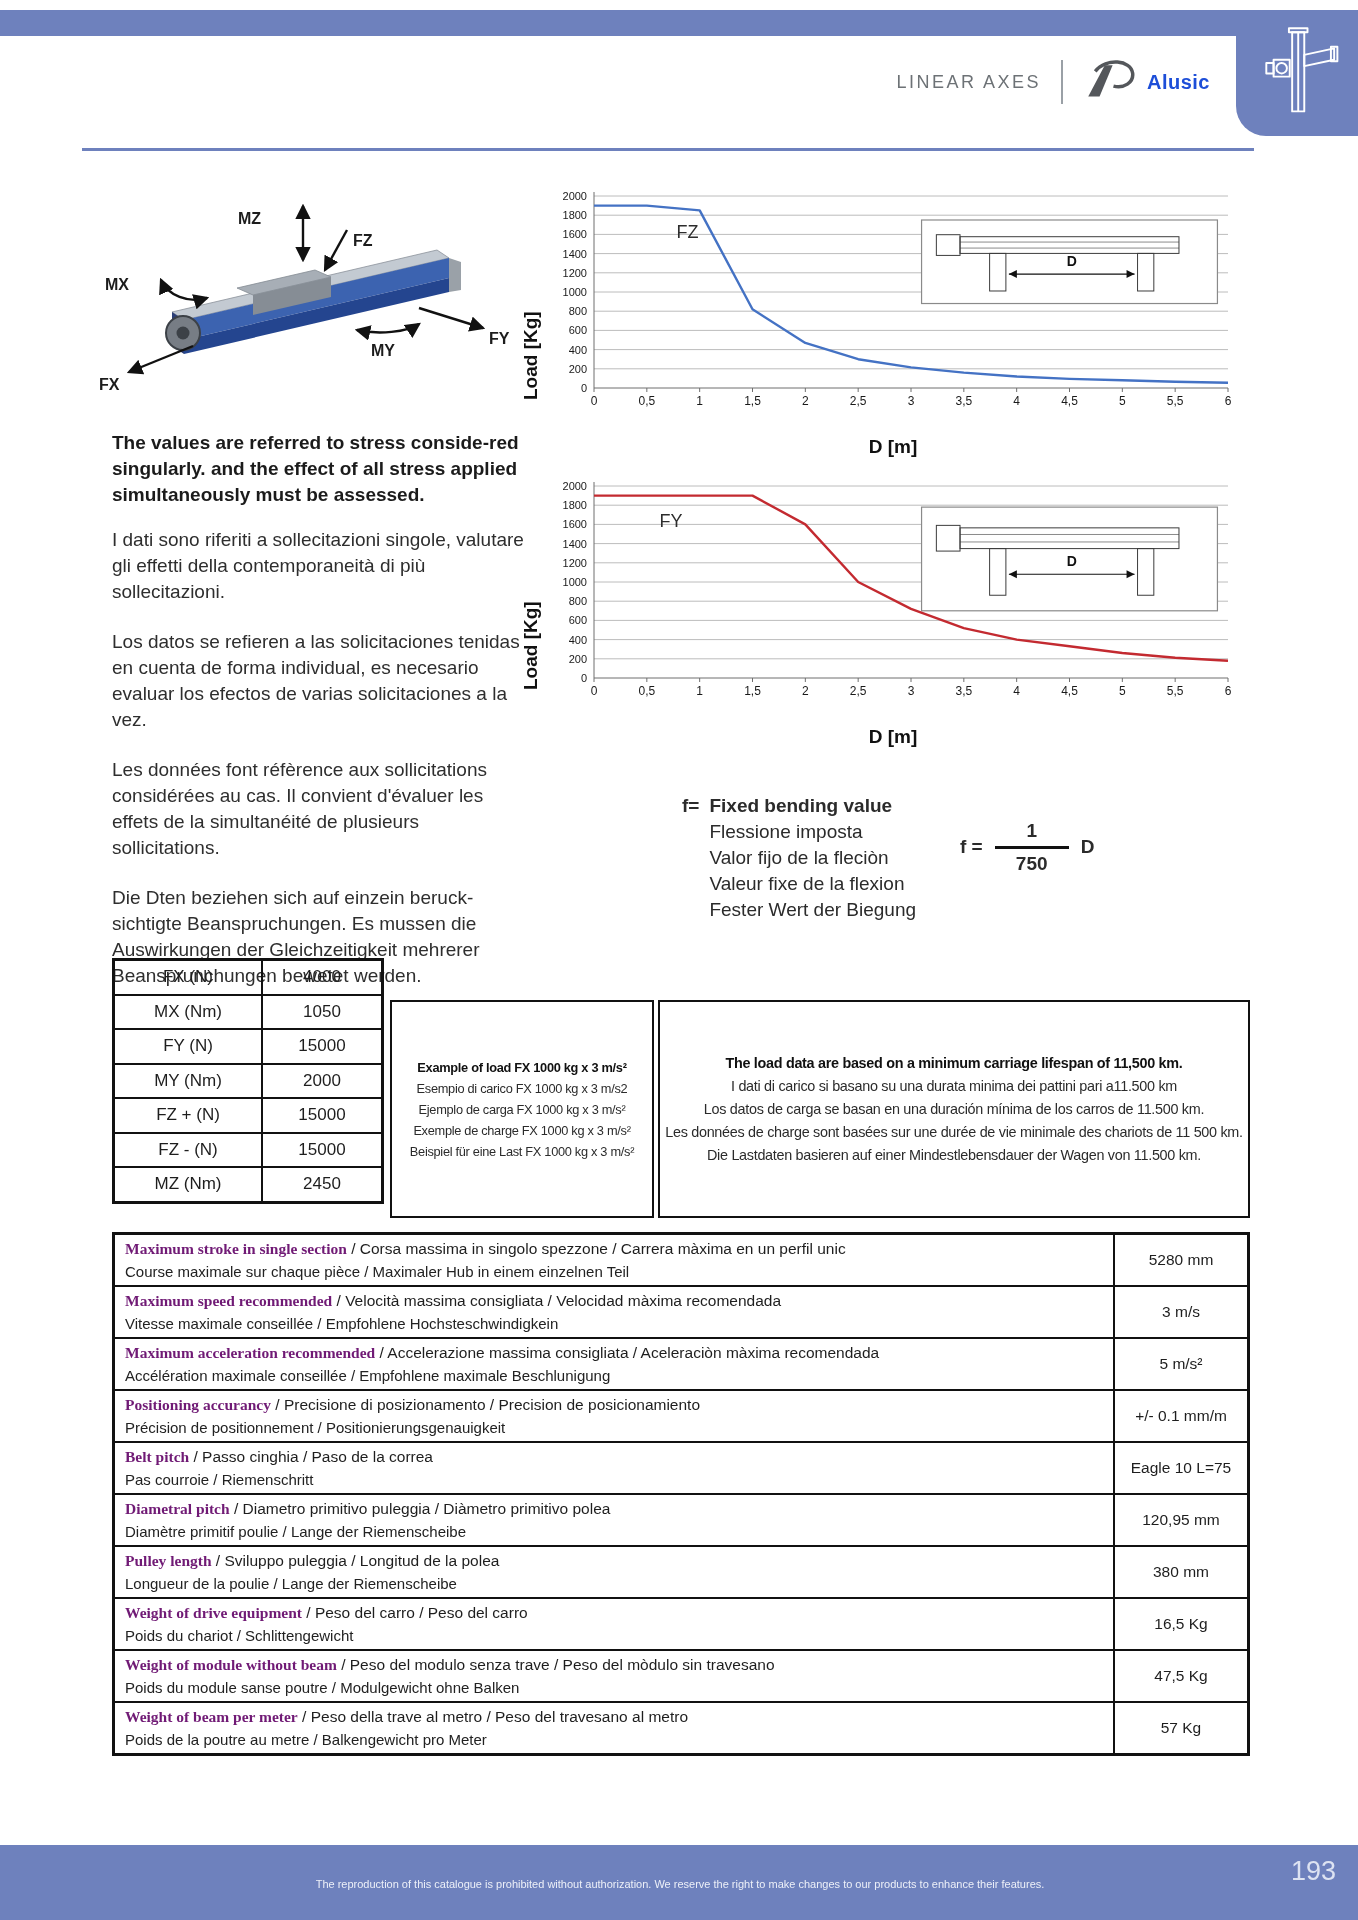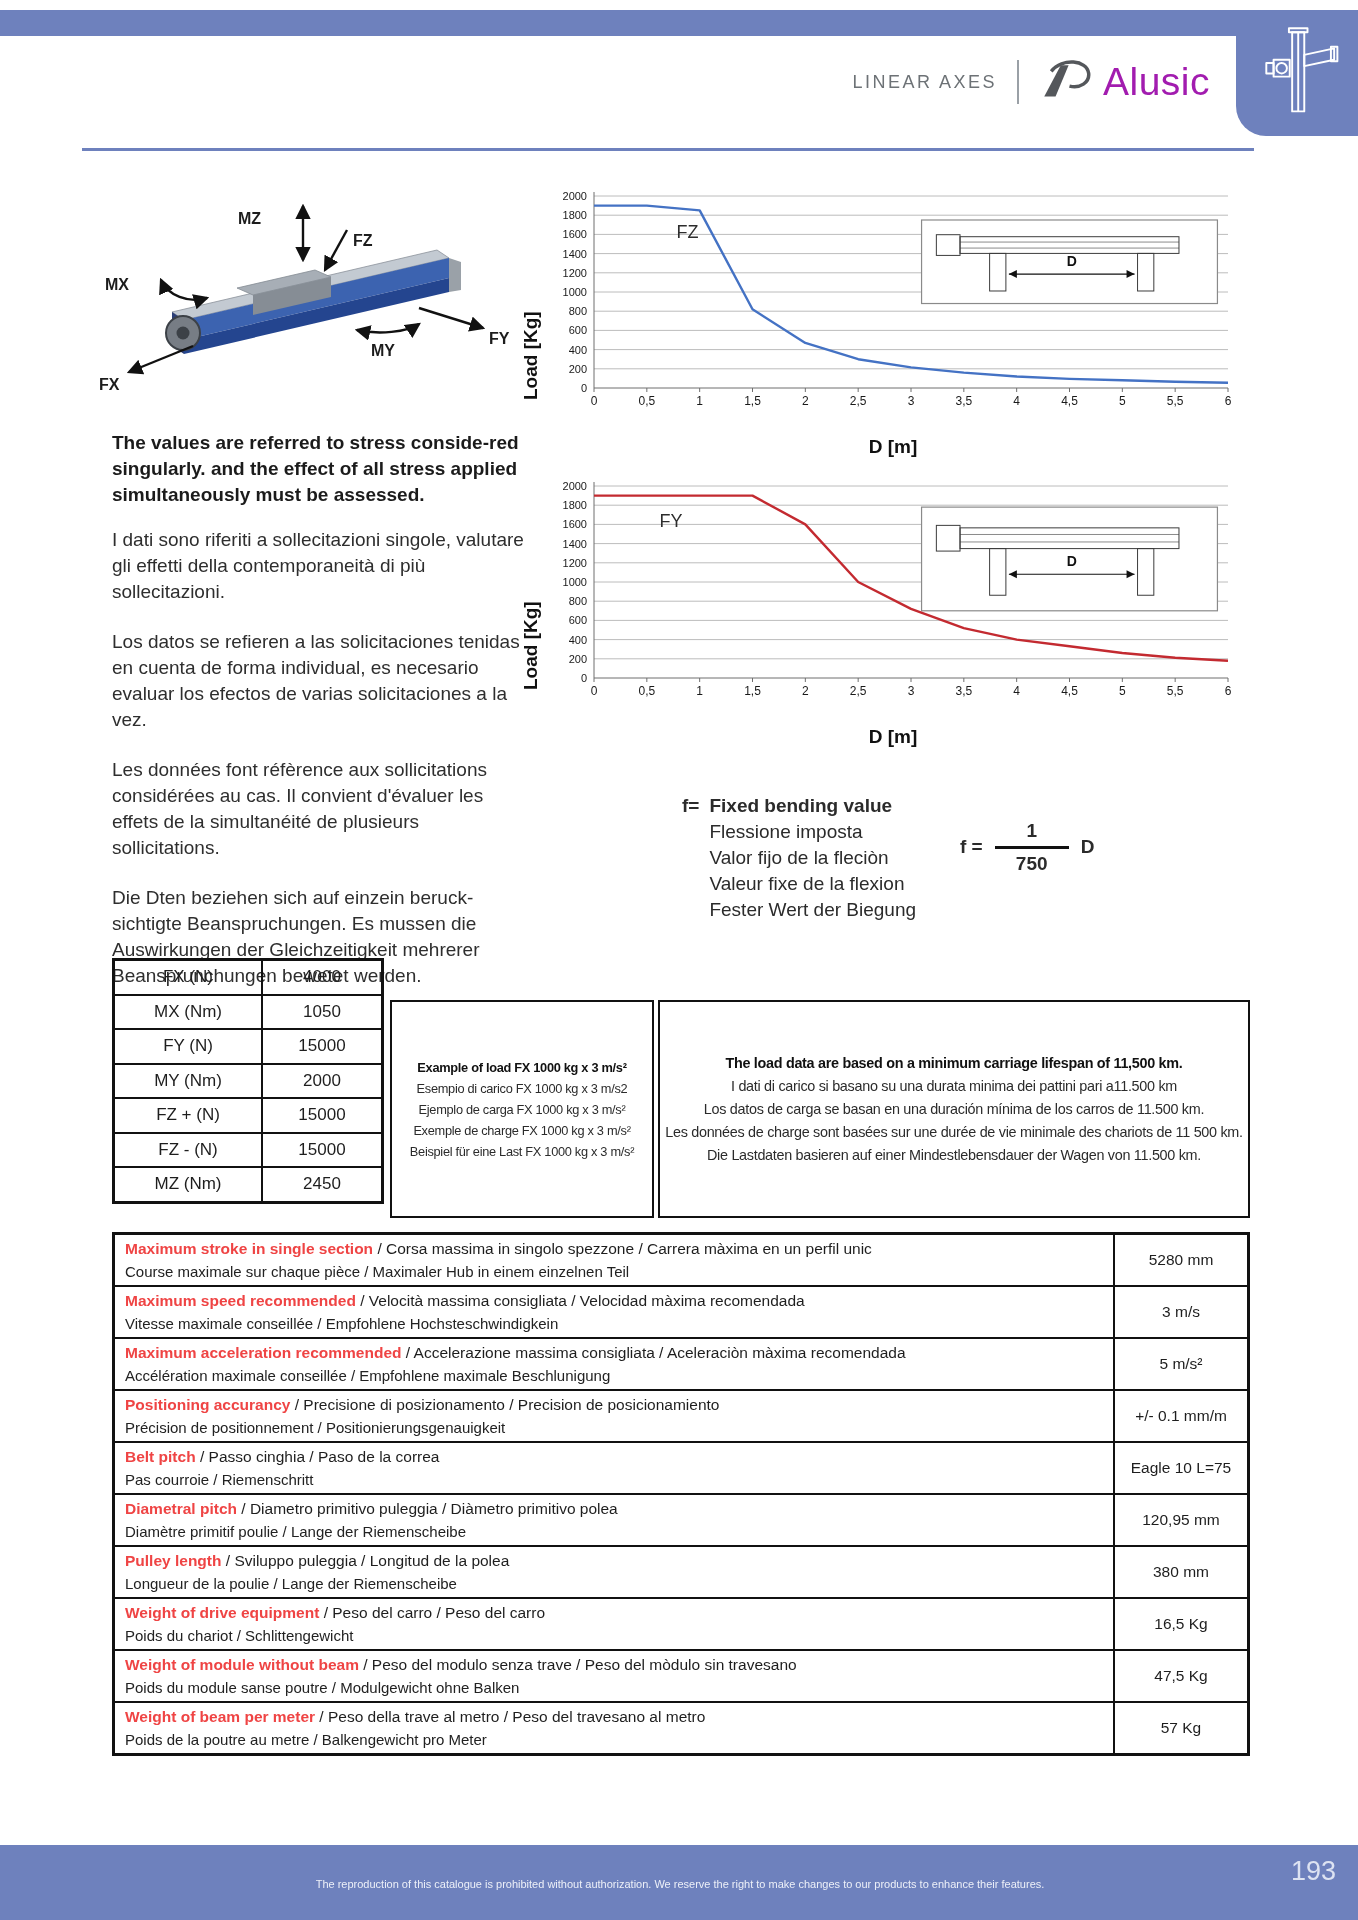--- a/index.html
+++ b/index.html
@@ -7,21 +7,21 @@
         font-family:"Liberation Sans",sans-serif;color:#2b2b2b;overflow:hidden;}
 
   
   .topbar{position:absolute;left:0;top:10px;width:1358px;height:26px;background:#6e81bd;}
   .corner-tab{position:absolute;right:0;top:10px;width:122px;height:126px;background:#6e81bd;
               border-radius:0 0 0 30px;display:flex;align-items:center;justify-content:center;}
   .brandrow{position:absolute;top:60px;right:148px;display:flex;align-items:center;gap:20px;}
   .section-title{font-size:18px;color:#6d7276;letter-spacing:2.5px;}
   .hdr-divider{width:2px;height:44px;background:#9aa0a6;}
   .logo{display:flex;align-items:center;gap:10px;}
-  .brand-name{font-size:39px;color:#a21caf;font-weight:normal;letter-spacing:0.5px;}
+  .brand-name{font-size:20px;color:#1d4ed8;font-weight:bold;letter-spacing:0.5px;}
   .header-rule{position:absolute;left:82px;top:148px;width:1172px;height:2.5px;background:#6e81bd;}
 
   
   .diagram3d{position:absolute;left:85px;top:180px;}
   .dlabel{font-size:16px;font-weight:bold;fill:#1c1c1c;}
 
   
   .chart{position:absolute;width:760px;}
   .chart .ylab{position:absolute;left:0;top:14px;height:200px;display:flex;align-items:center;
                writing-mode:vertical-rl;transform:rotate(180deg);
@@ -61,21 +61,21 @@
   .examplebox{left:390px;top:1000px;width:264px;height:218px;font-size:12.8px;line-height:21px;letter-spacing:-0.3px;}
   .lifespanbox{left:658px;top:1000px;width:592px;height:218px;font-size:14.4px;line-height:23px;letter-spacing:-0.3px;text-align:center;}
   .infobox .b1{font-weight:bold;color:#111;}
 
   
   .spec{position:absolute;left:112px;top:1232px;width:1138px;border:3px solid #111;box-sizing:border-box;}
   .srow{display:flex;border-top:2.5px solid #111;}
   .srow:first-child{border-top:none;}
   .scell-label{flex:1;padding:2px 10px;}
   .l1{font-size:15.5px;line-height:23px;color:#1e1e1e;}
-  .l1 b{color:#ef4444;}
+  .l1 b{color:#701a75;font-family:Liberation Serif, serif;}
   .l2{font-size:15px;line-height:23px;color:#222;}
   .scell-value{width:132px;border-left:2.5px solid #111;display:flex;align-items:center;
                justify-content:center;font-size:15.5px;color:#1e1e1e;}
 
   
   .footer{position:absolute;left:0;bottom:0;width:1358px;height:75px;background:#6e81bd;}
   .footer-note{position:absolute;left:170px;width:1020px;top:33px;text-align:center;
                color:#edf0f8;font-size:11px;}
   .page-num{position:absolute;right:22px;top:11px;color:#dde3f2;font-size:27px;font-weight:normal;margin-left:18px;}
 </style>

